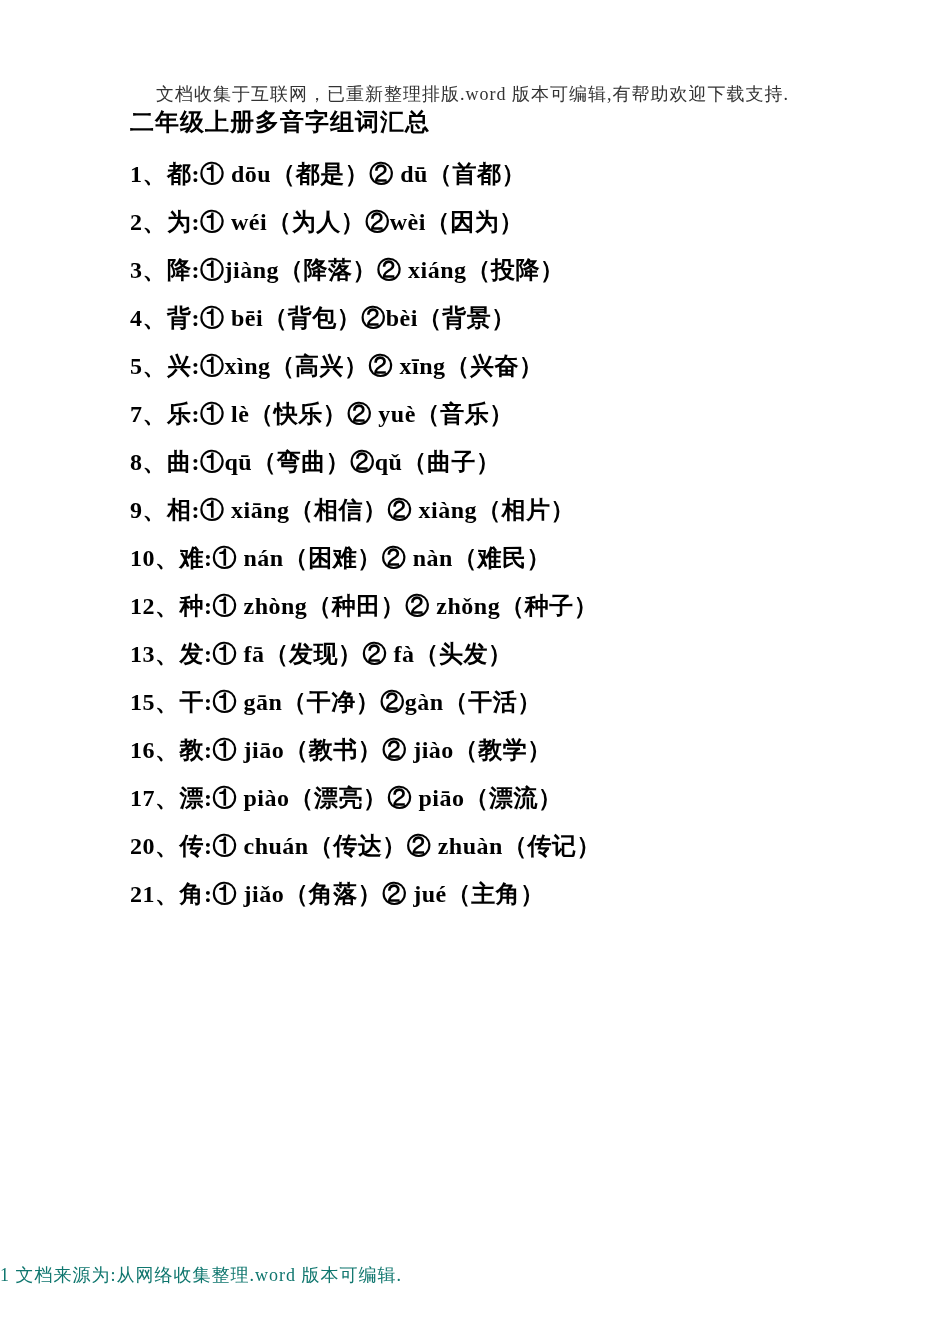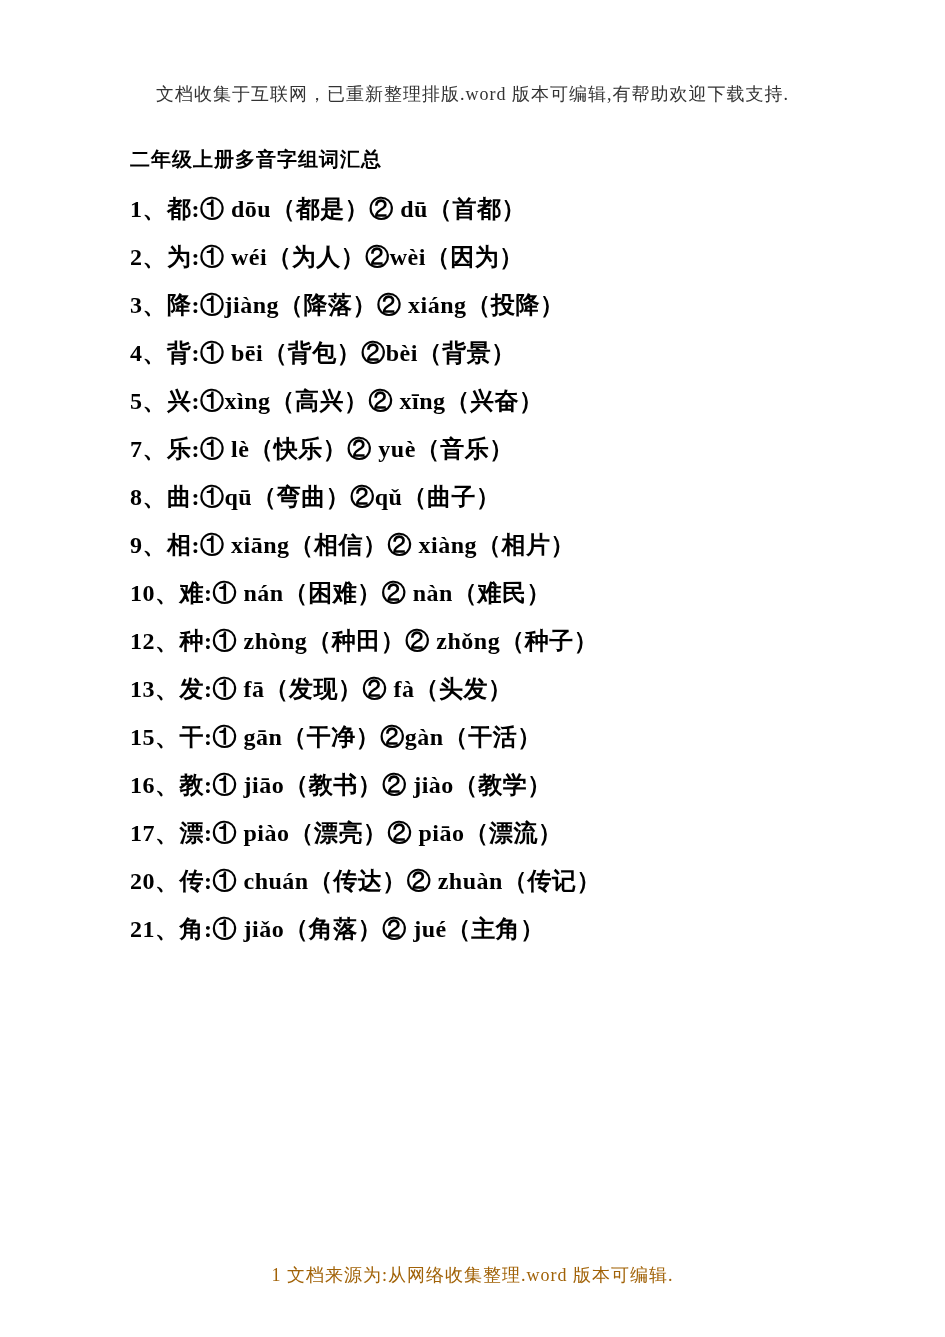--- a/index.html
+++ b/index.html
@@ -12,26 +12,25 @@
       position: relative;
       color: #000;
     }
     .page {
       padding: 82px 130px 0 130px;
     }
     .header-note {
       text-align: center;
       font-size: 18px;
       color: #333;
-      margin-bottom: 40px;
       letter-spacing: 1px;
       font-family: "SimSun", "宋体", serif;
     }
     .title {
-      font-size: 20px;
+      font-size: 24px;
       font-weight: bold;
       font-family: "SimHei", "黑体", sans-serif;
       margin-bottom: 12px;
       letter-spacing: 1px;
     }
     .entry {
       font-size: 24px;
       font-family: Liberation Serif, serif;
       font-weight: bold;
       line-height: 48px;
@@ -51,24 +50,24 @@
       display: inline;
     }
     .entry .word {
       display: inline;
     }
     .footer-note {
       position: absolute;
       bottom: 50px;
       width: 100%;
       left: 0;
-      text-align: center;
+      text-align: left;
       font-size: 18px;
       font-family: "SimSun", "宋体", serif;
-      color: #a16207;
+      color: #0f766e;
       letter-spacing: 1px;
     }
   </style>
 </head>
 <body>
 
 <div class="page">
 
   <div class="header-note">文档收集于互联网，已重新整理排版.word 版本可编辑,有帮助欢迎下载支持.</div>
 

